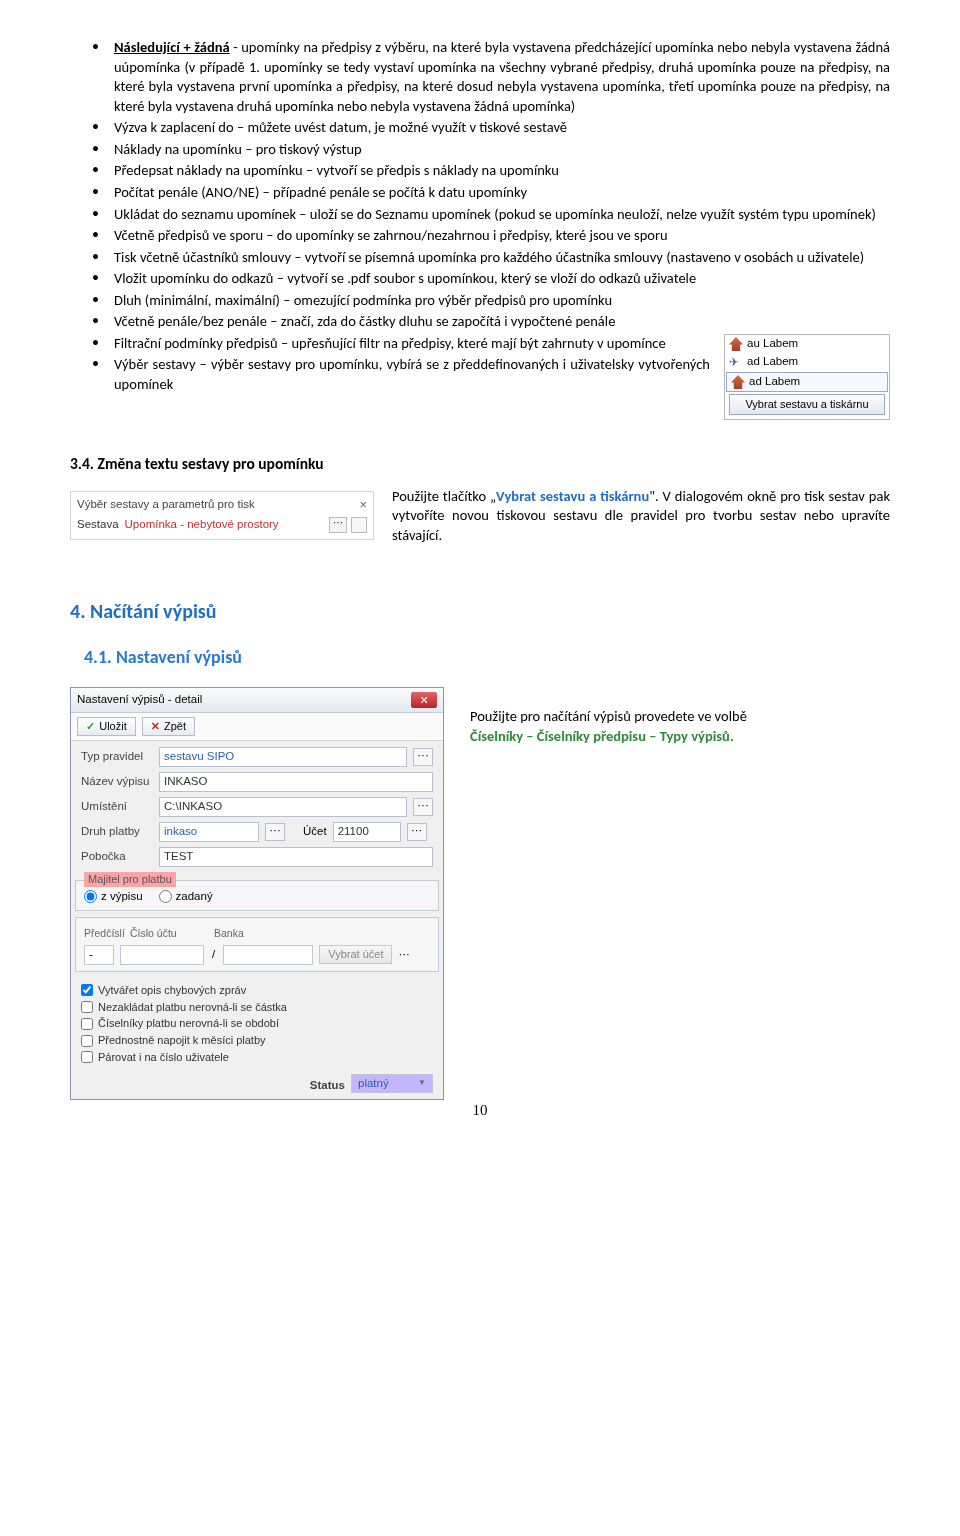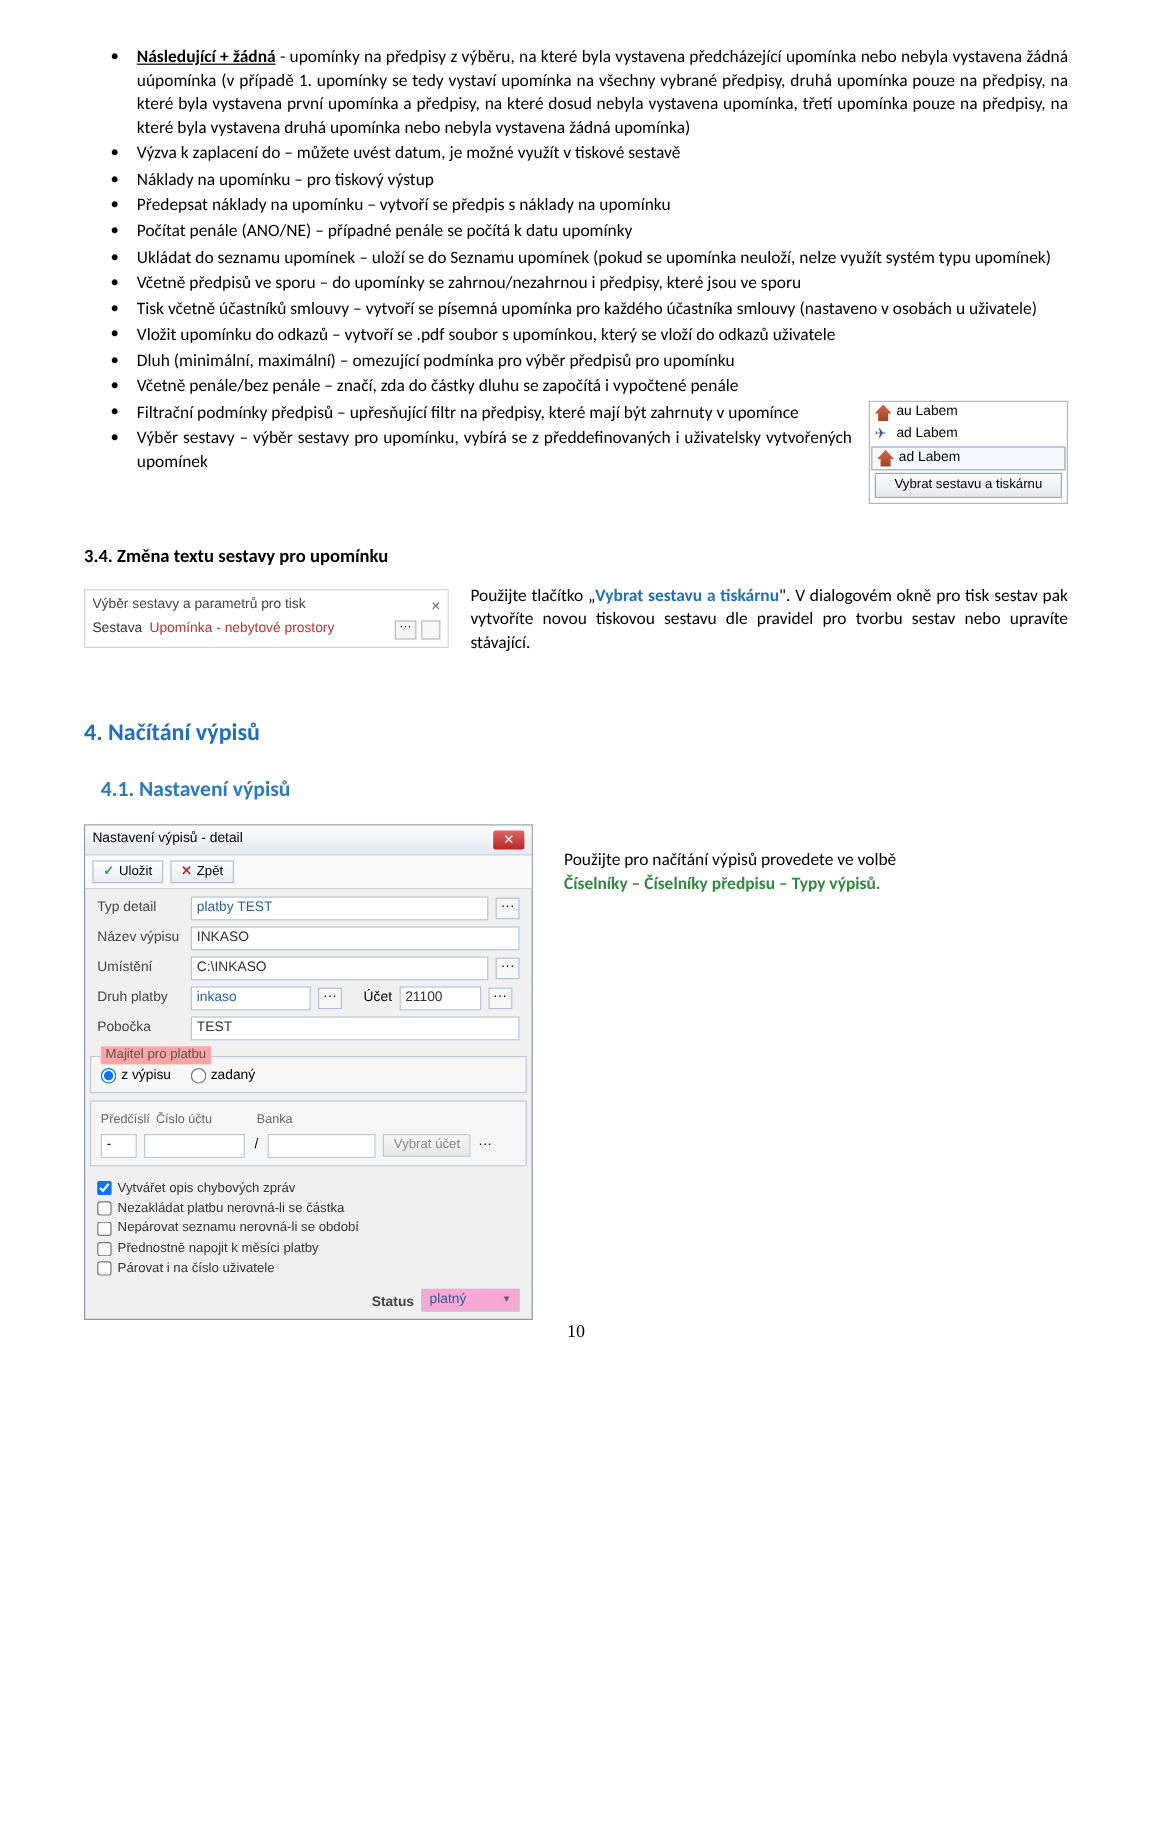--- a/index.html
+++ b/index.html
@@ -231,21 +231,21 @@
   }
   .dlg .chks { padding: 4px 6px 4px 10px; }
   .dlg .chks label { display: flex; align-items: center; gap: 5px; padding: 1px 0; font-size: 11px; color: #333; }
   .dlg .chks input { margin: 0; width: 12px; height: 12px; }
   .dlg .statusrow {
     display: flex; align-items: flex-end; gap: 6px;
     padding: 4px 10px 6px 0; justify-content: flex-end;
   }
   .dlg .statusrow .slab { color: #444; font-weight: bold; }
   .dlg .statusrow .sval {
-    border: 1px solid #c0c7d3; background: #f9a8d4;
+    border: 1px solid #c0c7d3; background: #c4b5fd;
     padding: 1px 6px; min-width: 68px; color: #2b5fa3;
     display: flex; align-items: center; gap: 6px;
   }
   .dlg .statusrow .sval .tri { margin-left: auto; font-size: 8px; color: #666; }
 
   .right-of-dlg {
     margin-left: 400px;
     padding-top: 24px;
   }
   .page-num {
@@ -328,22 +328,22 @@
         <span class="chk">✓</span>
         <span>Uložit</span>
       </span>
     <span class="btn">
         <span class="x2">✕</span>
         <span>Zpět</span>
       </span>
   </div>
   <div class="body">
     <div class="frow">
-        <span class="flab">Typ detail</span>
-        <span class="finp blue">platby TEST</span>
+        <span class="flab">Typ pravidel</span>
+        <span class="finp blue">sestavu SIPO</span>
         <span class="dots">···</span>
       </div>
     <div class="frow">
         <span class="flab">Název výpisu</span>
         <span class="finp" style="color:#333;">INKASO</span>
       </div>
     <div class="frow">
         <span class="flab">Umístění</span>
         <span class="finp" style="color:#333;">C:\INKASO</span>
         <span class="dots">···</span>
@@ -396,21 +396,21 @@
     <label>
         <input type="checkbox" checked="" style="">
         <span>Vytvářet opis chybových zpráv</span>
       </label>
     <label>
         <input type="checkbox" style="">
         <span>Nezakládat platbu nerovná-li se částka</span>
       </label>
     <label>
         <input type="checkbox" style="">
-        <span>Nepárovat seznamu nerovná-li se období</span>
+        <span>Číselníky platbu nerovná-li se období</span>
       </label>
     <label>
         <input type="checkbox" style="">
         <span>Přednostně napojit k měsíci platby</span>
       </label>
     <label>
         <input type="checkbox" style="">
         <span>Párovat i na číslo uživatele</span>
       </label>
   </div>

